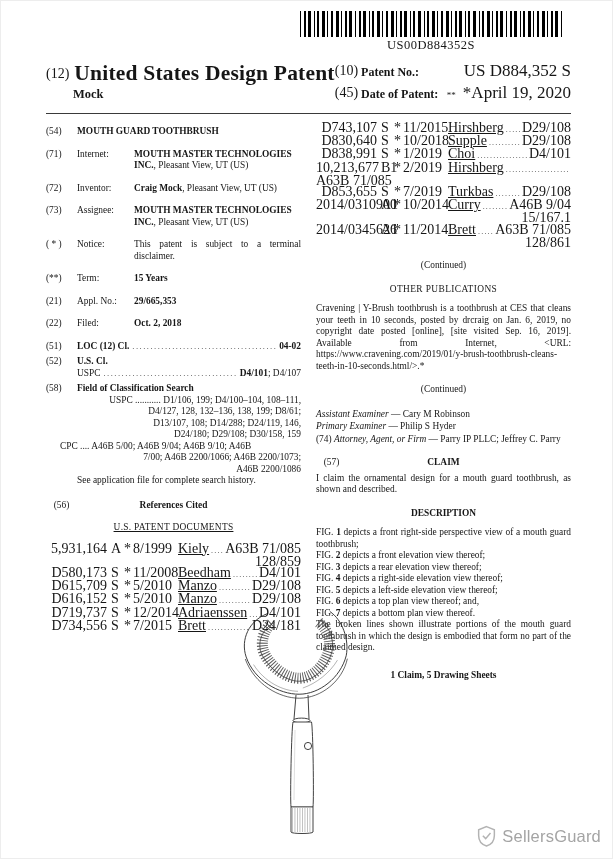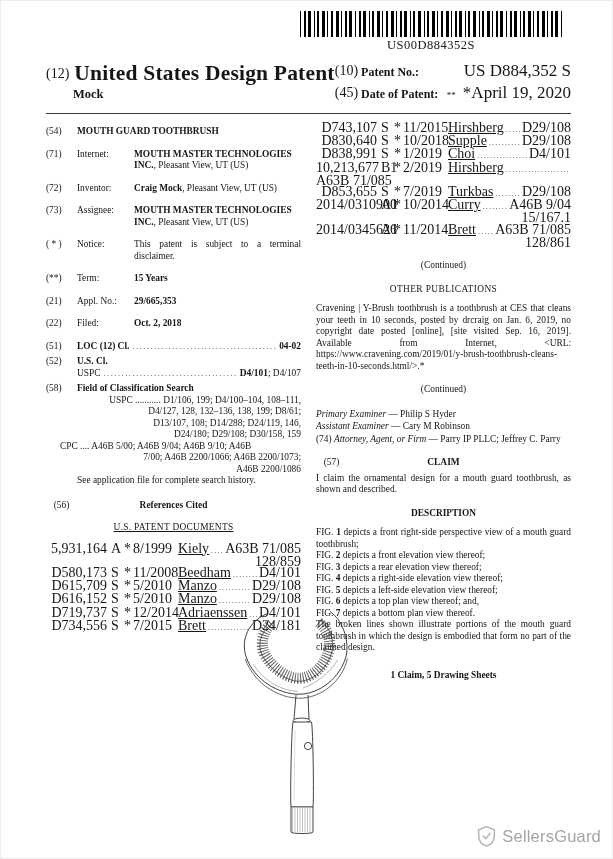--- a/index.html
+++ b/index.html
@@ -415,22 +415,22 @@
           </div>
         </div>
 
       <div class="continued">(Continued)</div>
 
       <div class="pub-title">OTHER PUBLICATIONS</div>
       <div class="pub-text just">Cravening | Y-Brush toothbrush is a toothbrush at CES that cleans your teeth in 10 seconds, posted by drcraig on Jan. 6, 2019, no copyright date posted [online], [site visited Sep. 16, 2019]. Available from Internet, &lt;URL: https://www.cravening.com/2019/01/y-brush-toothbrush-cleans-teeth-in-10-seconds.html/&gt;.*</div>
       <div class="continued">(Continued)</div>
 
       <div class="examiners">
+        <div><span class="i">Assistant Examiner</span><span> — Cary M Robinson</span></div>
         <div><span class="i">Primary Examiner</span><span> — Philip S Hyder</span></div>
-        <div><span class="i">Assistant Examiner</span><span> — Cary M Robinson</span></div>
         <div><span>(74)</span> <span class="i">Attorney, Agent, or Firm</span><span> — Parry IP PLLC; Jeffrey C. Parry</span></div>
       </div>
 
       <div class="claim-head">
         <span class="fnum">(57)</span>
         <span>CLAIM</span>
       </div>
       <div class="just" style="margin-top:4px;">I claim the ornamental design for a mouth guard toothbrush, as shown and described.</div>
 
       <div class="desc-title">DESCRIPTION</div>

